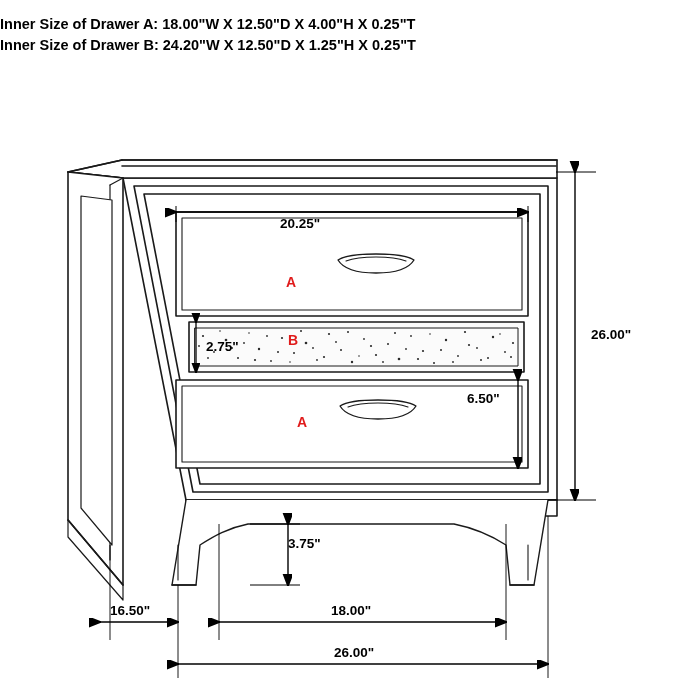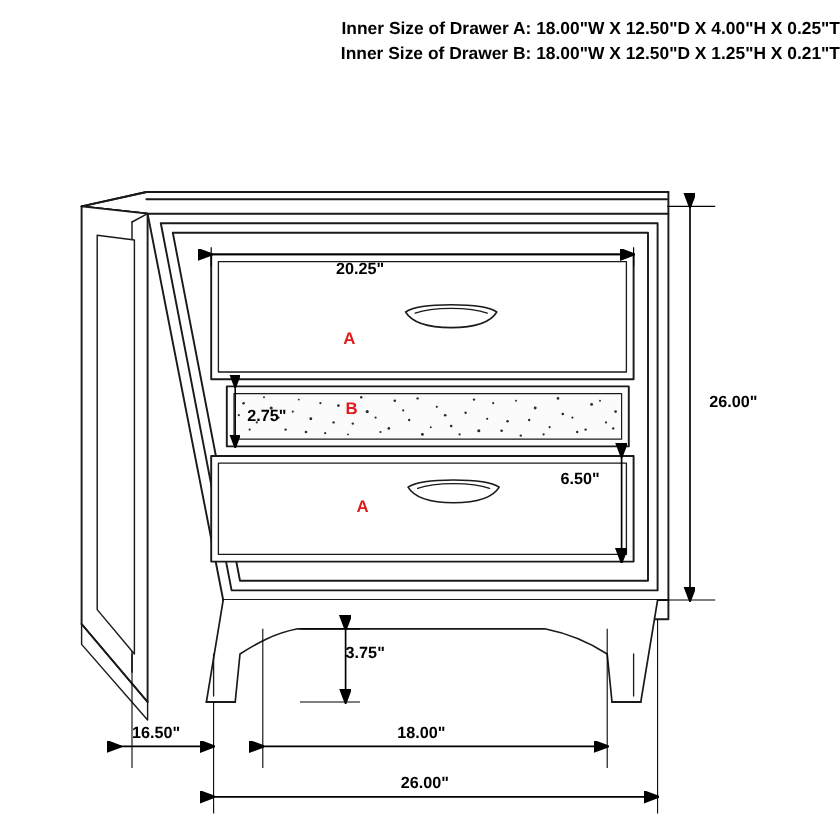--- a/index.html
+++ b/index.html
@@ -18,21 +18,21 @@
     position: relative;
     width: 700px;
     height: 700px;
   }
   .header {
     position: absolute;
     left: 0;
     top: 0;
     width: 700px;
     padding-top: 14px;
-    text-align: right;
+    text-align: left;
   }
   .header-line {
     font-size: 14.5px;
     font-weight: bold;
     color: #000;
     line-height: 21px;
     white-space: nowrap;
   }
   svg {
     position: absolute;
@@ -54,21 +54,21 @@
     white-space: nowrap;
   }
 </style>
 </head>
 <body>
 
 <div id="stage">
 
   <div class="header">
     <div class="header-line">Inner Size of Drawer A: 18.00"W X 12.50"D X 4.00"H X 0.25"T</div>
-    <div class="header-line">Inner Size of Drawer B: 18.00"W X 12.50"D X 1.25"H X 0.21"T</div>
+    <div class="header-line">Inner Size of Drawer B: 24.20"W X 12.50"D X 1.25"H X 0.25"T</div>
   </div>
 
   <svg width="700" height="700" viewBox="0 0 700 700">
     <g fill="none" stroke="#1a1a1a" stroke-width="1.6" stroke-linejoin="round" stroke-linecap="round">
 
       <path d="M123,178 L557,178 L557,500 L186,500 Z" fill="#ffffff"></path>
 
       <path d="M134,186 L548,186 L548,492 L193,492 Z" fill="#ffffff"></path>
       <path d="M144,194 L540,194 L540,484 L200,484 Z" fill="#ffffff"></path>
 

